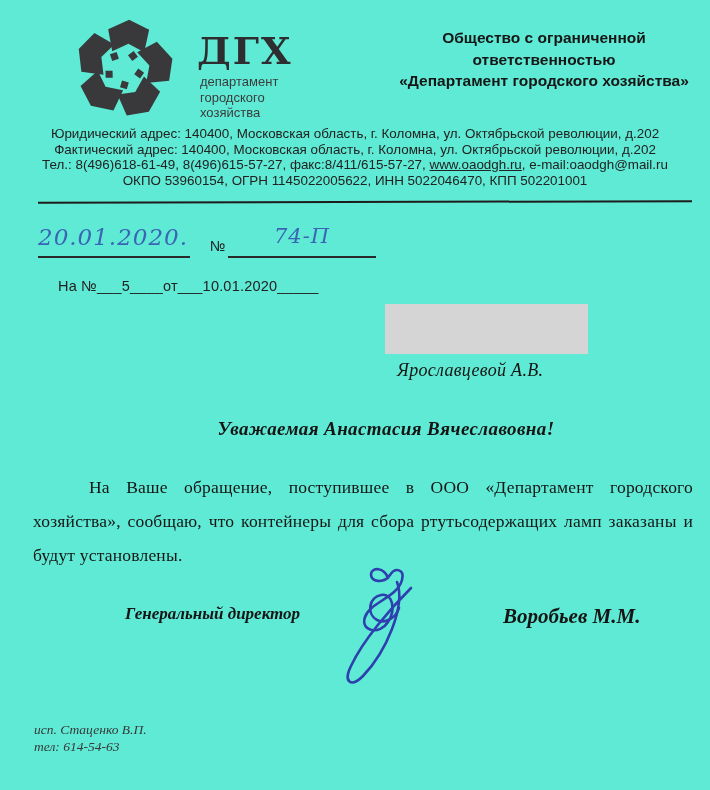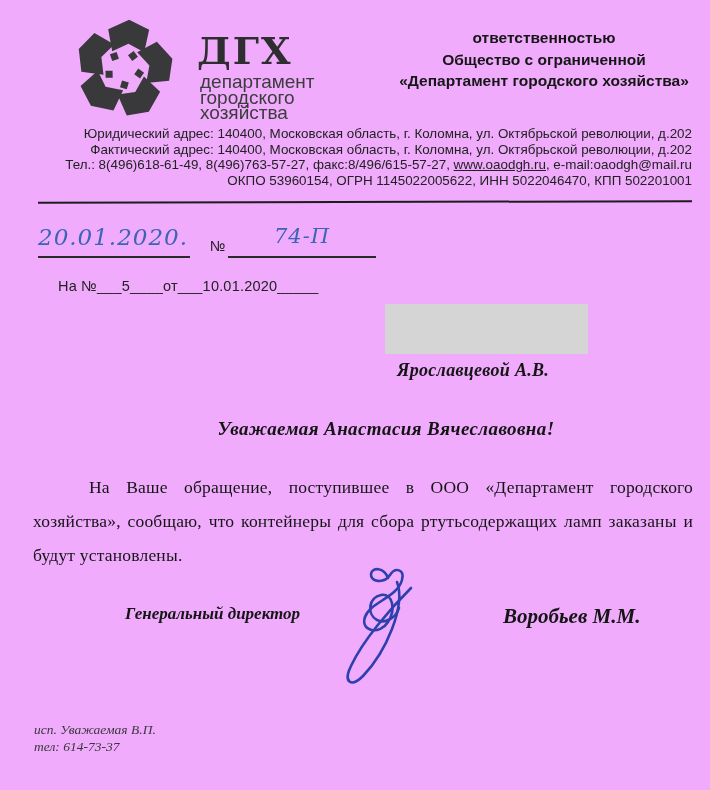--- a/index.html
+++ b/index.html
@@ -1,45 +1,45 @@
 <!DOCTYPE html>
 <html><head>
 <meta charset="utf-8">
 <style>
   html,body { margin:0; padding:0; background:#e9e9e9; }
   .page {
     position:relative;
     width:710px; height:790px;
     margin:0 auto;
-    background:#f0abfc;
+    background:#5eead4;
     font-family:"Liberation Sans", sans-serif;
     color:#1d1d1f;
     overflow:hidden;
   }
 
   
   .logo { position:absolute; left:64px; top:16px; width:120px; height:106px; }
   .logo-abbr {
     position:absolute; left:197px; top:28px;
     font-family:"DejaVu Serif", serif;
     font-weight:bold; font-size:38px; letter-spacing:2px; color:#2e2e30;
   }
   .logo-sub {
     position:absolute; left:200px; top:74px;
-    font-size:19px; line-height:15.5px; color:#3c3c3e;
+    font-size:13px; line-height:15.5px; color:#3c3c3e;
   }
   .org-name {
     position:absolute; left:388px; top:27px; width:312px;
     text-align:center; font-weight:bold; font-size:15.5px; line-height:21.5px; color:#161616;
   }
   .addr-block {
     position:absolute; left:18px; top:126px; width:674px;
     text-align:center; font-size:13.4px; line-height:15.6px; color:#222;
   }
-  .addr-line { white-space:nowrap;text-align:right; }
+  .addr-line { white-space:nowrap; }
   .website { text-decoration:underline; }
   .rule {
     position:absolute; left:38px; top:201px; width:654px; height:0;
     border-top:2px solid #1d1d1d;
     transform:rotate(-0.15deg);
   }
 
   
   .hw { font-family:"DejaVu Serif", serif; font-style:italic; color:#3a64b4; }
   .date-row { position:absolute; left:38px; top:224px; height:38px; }
@@ -56,21 +56,21 @@
   }
   .reply-line {
     position:absolute; left:58px; top:278px;
     font-size:14.5px; color:#222; letter-spacing:0.2px;
   }
 
   
   .redaction { position:absolute; left:385px; top:304px; width:203px; height:50px; background:#d5d5d5; }
   .recipient {
     position:absolute; left:397px; top:360px;
-    font-family:"Liberation Serif", serif; font-weight:bold; font-style:italic;
+    font-family:"Liberation Serif", serif; font-weight:normal; font-style:italic;
     font-size:18px; color:#151515; letter-spacing:0.3px;
   }
 
   
   .salutation {
     position:absolute; left:0; top:418px; width:710px; padding-left:62px; box-sizing:border-box;
     text-align:center;
     font-family:"Liberation Serif", serif; font-weight:bold; font-style:italic;
     font-size:19px; color:#141414; letter-spacing:0.4px;
   }
@@ -133,29 +133,29 @@
   </svg>
 
   <div class="logo-abbr">ДГХ</div>
   <div class="logo-sub">
     <div>департамент</div>
     <div>городского</div>
     <div>хозяйства</div>
   </div>
 
   <div class="org-name">
+    <div>Общество с ограниченной</div>
     <div>ответственностью</div>
-    <div>Общество с ограниченной</div>
     <div>«Департамент городского хозяйства»</div>
   </div>
 
   <div class="addr-block">
     <div class="addr-line">Юридический адрес: 140400, Московская область, г. Коломна, ул. Октябрьской революции, д.202</div>
     <div class="addr-line">Фактический адрес: 140400, Московская область, г. Коломна, ул. Октябрьской революции, д.202</div>
-    <div class="addr-line"><span>Тел.: 8(496)618-61-49, 8(496)763-57-27, факс:8/496/615-57-27,  </span><span class="website">www.oaodgh.ru</span><span>,  e-mail:oaodgh@mail.ru</span></div>
+    <div class="addr-line"><span>Тел.: 8(496)618-61-49, 8(496)615-57-27, факс:8/411/615-57-27,  </span><span class="website">www.oaodgh.ru</span><span>,  e-mail:oaodgh@mail.ru</span></div>
     <div class="addr-line">ОКПО 53960154, ОГРН 1145022005622, ИНН  5022046470, КПП 502201001</div>
   </div>
 
   <div class="rule"></div>
 
   <div class="date-row">
     <div class="hw-date hw">20.01.2020.</div>
     <div class="num-sign">№</div>
     <div class="hw-num hw">74-П</div>
   </div>
@@ -173,17 +173,17 @@
   <svg class="signature" viewBox="0 0 120 140" aria-hidden="true">
     <g fill="none" stroke="#2e3fae" stroke-width="2.6" stroke-linecap="round">
       <path d="M66,18 C62,7 50,7 49,14 C48,22 62,24 68,15 C73,7 83,9 80,20 C75,38 48,42 43,57 C38,72 58,75 66,62 C74,50 71,33 59,35 C47,37 44,54 55,60 C63,64 74,58 77,48"></path>
       <path d="M75,22 C84,46 64,92 41,116 C29,128 21,122 29,106 C41,80 69,48 89,28"></path>
     </g>
   </svg>
 
   <div class="sig-name">Воробьев М.М.</div>
 
   <div class="footer">
-    <div>исп. Уважаемая В.П.</div>
-    <div>тел:  614-73-37</div>
+    <div>исп. Стаценко В.П.</div>
+    <div>тел:  614-54-63</div>
   </div>
 
 </div>
 
 </body></html>

